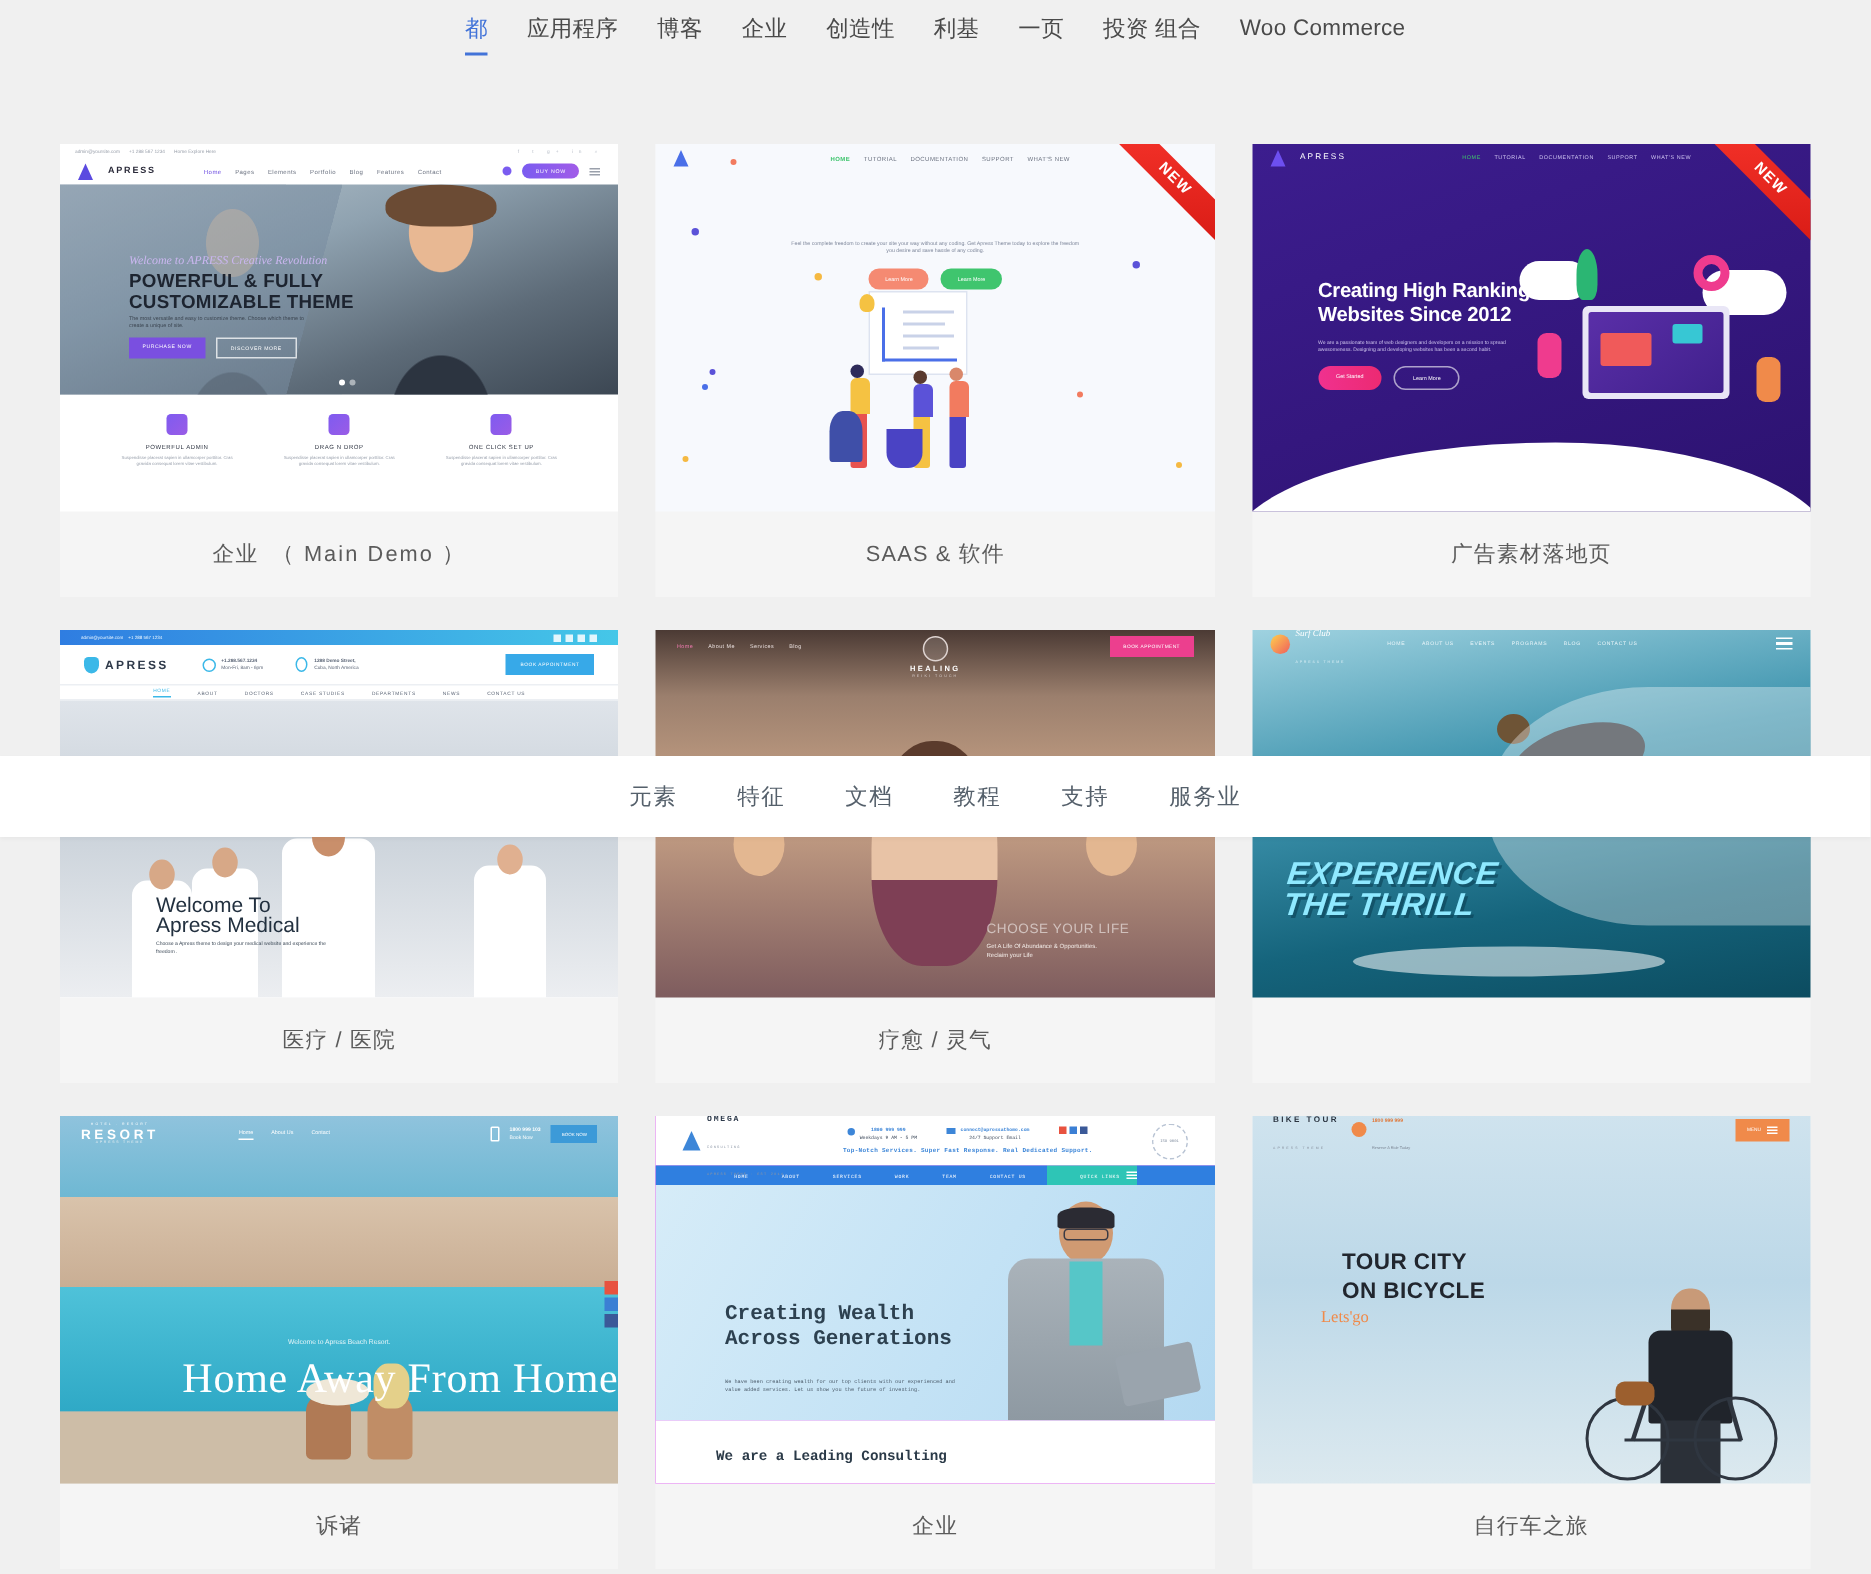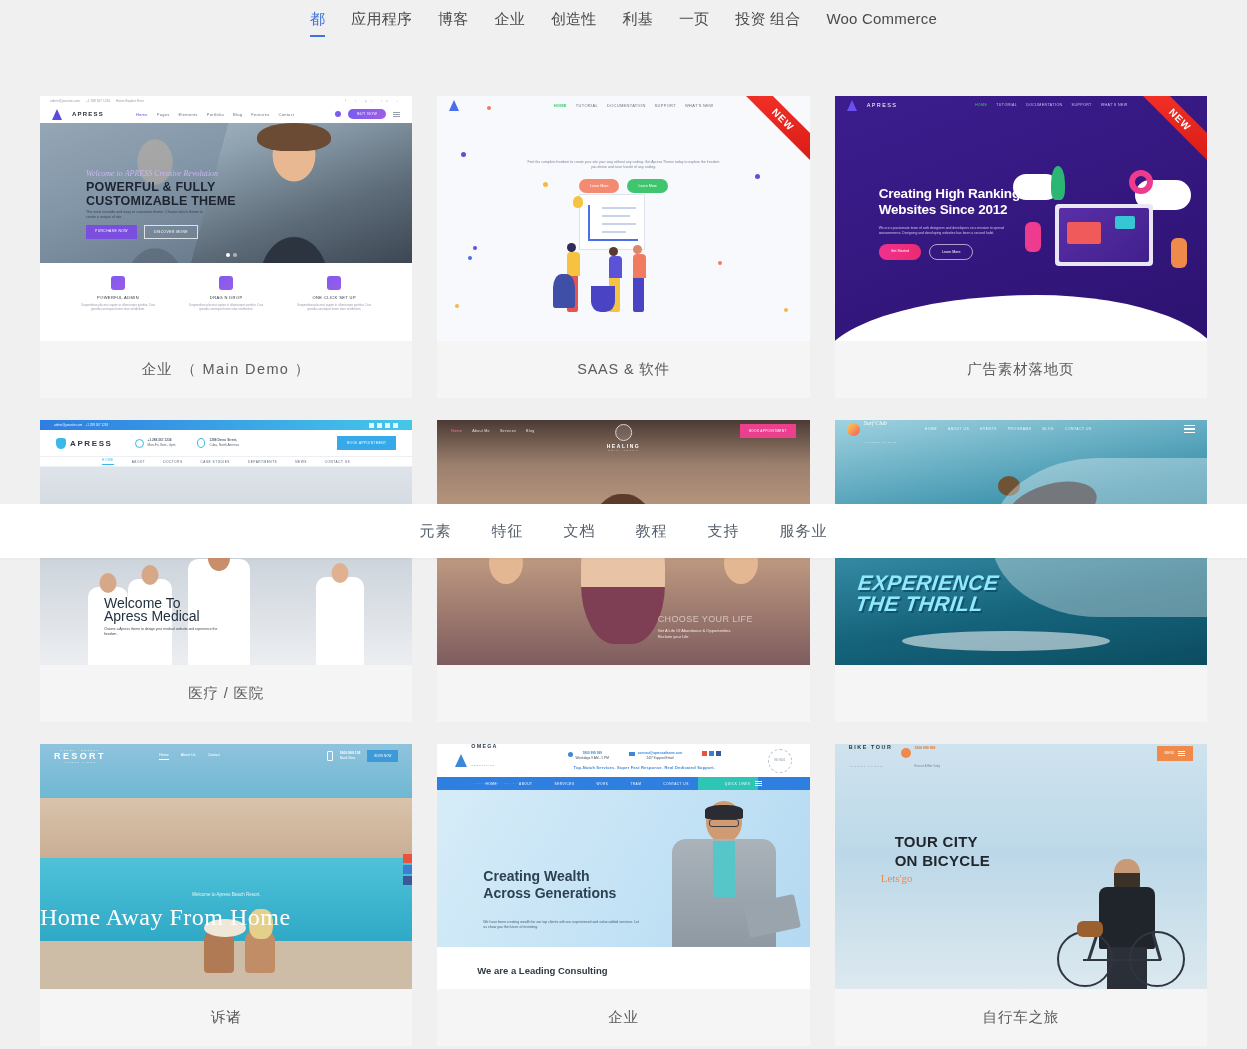--- a/index.html
+++ b/index.html
@@ -282,29 +282,29 @@
   .c7-logo .sm { font-size: 2.3px; color: #fff; letter-spacing: 1.4px; }
   .c7-logo .nm { font-size: 9px; color: #fff; letter-spacing: 2.4px; font-weight: bold; }
   .c7-logo .sb { font-size: 2.3px; color: #e6eef2; letter-spacing: 1.2px; }
   .c7-menu { display: flex; gap: 12px; font-size: 3.6px; color: #fff; margin: 0 auto; }
   .c7-right { margin-left: auto; display: flex; align-items: center; gap: 7px; }
   .c7-ph { font-size: 3.4px; color: #fff; line-height: 4.6px; }
   .c7-b { background: #3c9ad8; color: #fff; font-size: 3px; padding: 4px 7px; }
   .c7-pool { position: absolute; inset: 24px 0 0 0; }
   .c7-welcome { position: absolute; left: 0; right: 0; top: 148px; text-align: center; font-size: 4.5px; color: rgba(255,255,255,.85); }
   .c7-h1 {
-    position: absolute; left: 0; right: 0; top: 160px; text-align: left;
+    position: absolute; left: 0; right: 0; top: 160px; text-align: right;
     font-family: "Liberation Serif","DejaVu Serif",serif;
-    font-size: 24px; color: #fff; letter-spacing: .5px;
+    font-size: 28px; color: #fff; letter-spacing: .5px;
   }
   .c7-side { position: absolute; right: 0; top: 110px; display: flex; flex-direction: column; gap: 2px; }
   .c7-side i { display: block; width: 9px; height: 9px; }
 
   
-  .c8 { background: #d946ef; }
+  .c8 { background: #d946ef; font-family: Liberation Mono, monospace; }
   .c8-top { height: 33px; background: #fff; display: flex; align-items: center; padding: 0 18px; gap: 14px; }
   .c8-logo { display: flex; align-items: center; gap: 4px; }
   .c8-logo .tri { width: 0; height: 0; border-left: 6px solid transparent; border-right: 6px solid transparent; border-bottom: 13px solid #3d86d8; }
   .c8-logo .t { font-size: 5.4px; color: #2e3a4b; letter-spacing: 1.2px; font-weight: bold; }
   .c8-logo .s { font-size: 2.4px; color: #8b95a4; letter-spacing: .8px; }
   .c8-ct { font-size: 3.2px; color: #3f4b5c; line-height: 4.6px; }
   .c8-tag { font-size: 4px; color: #3d86d8; font-weight: bold; letter-spacing: .2px; }
   .c8-seal { margin-left: auto; width: 24px; height: 24px; border-radius: 50%; border: 1px dashed #b9c4d4; display: flex; align-items: center; justify-content: center; font-size: 2.6px; color: #7d8a9c; }
   .c8-nav { height: 13px; background: linear-gradient(90deg,#2f7fe0 0 70%,#2ec5b6 70% 86%,#2f7fe0 86%); display: flex; align-items: center; justify-content: center; gap: 22px; font-size: 3.2px; color: #fff; letter-spacing: .5px; }
   .c8-hero { position: absolute; top: 46px; left: 0; right: 0; bottom: 42px; background: linear-gradient(120deg,#d6ecf8 0%,#c3e2f5 55%,#b4d9f1 100%); overflow: hidden; }
@@ -652,20 +652,23 @@
           <span style="position:absolute;left:50%;top:56px;transform:translateX(-50%);width:84px;height:150px;border-radius:48% 48% 40% 40%;background:linear-gradient(180deg,#5b3b2c 0 16%,#e8c3a6 16% 62%,#7e3f55 62%);display:block;"></span>
           <span style="position:absolute;left:52px;top:104px;width:34px;height:42px;border-radius:50%;background:#e3b791;display:block;"></span>
           <span style="position:absolute;right:52px;top:104px;width:34px;height:42px;border-radius:50%;background:#e3b791;display:block;"></span>
         </div>
         <div class="c5-txt">
           <div class="h">CHOOSE YOUR LIFE</div>
           <div class="p">Get A Life Of Abundance &amp; Opportunities.</div>
           <div class="p" style="margin-top:0;">Reclaim your Life</div>
         </div>
       </div>
+    </div>
+    <div class="card-caption">
+      <span>疗愈 / 灵气</span>
     </div>
   </div>
 
   <div class="card">
     <div class="thumb c6">
       <div class="site">
         <div class="c6-wave">
           <span style="position:absolute;left:46%;top:46px;width:92px;height:46px;border-radius:50%;background:#2a3038;transform:rotate(-16deg);display:block;"></span>
           <span style="position:absolute;left:44%;top:38px;width:22px;height:20px;border-radius:50%;background:#6e5436;display:block;"></span>
           <span style="position:absolute;right:0;top:20px;width:58%;height:70%;border-radius:60% 0 0 60%;background:rgba(255,255,255,.35);display:block;"></span>

